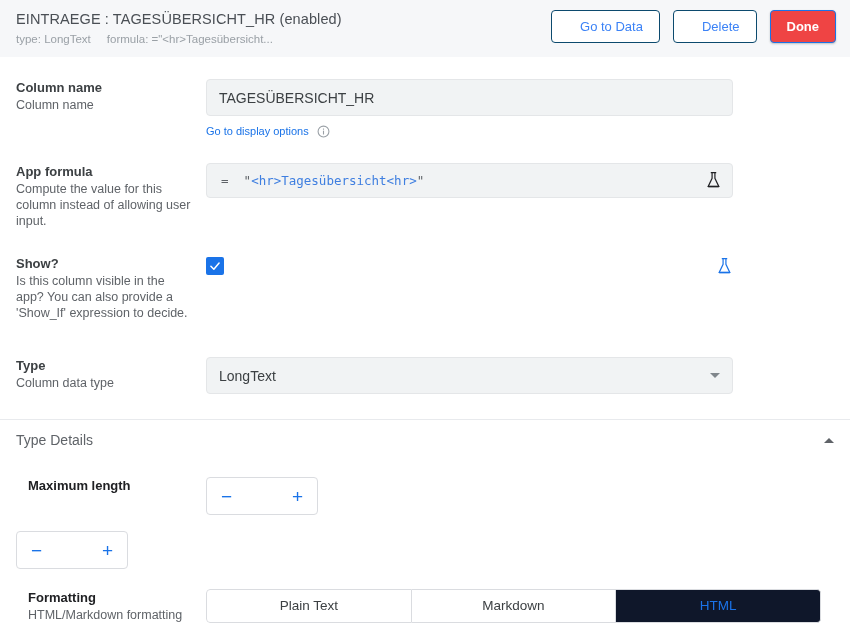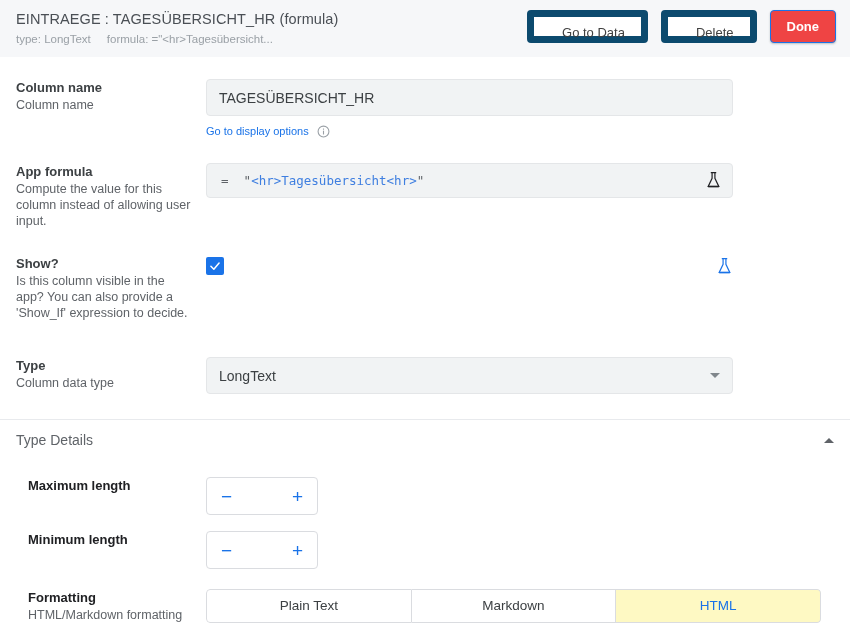--- a/index.html
+++ b/index.html
@@ -48,22 +48,22 @@
     font-size: 13px;
     border-radius: 4px;
     padding: 0 16px;
     height: 33px;
     line-height: 31px;
     cursor: pointer;
     white-space: nowrap;
   }
   .btn-outline {
     background: #ffffff;
-    border: 7px solid #0c4a6e;
-    color: #404040;
+    border: 1px solid #0c4a6e;
+    color: #3b82f6;
     padding-left: 28px;
   }
   .btn-primary {
     background: #ef4444;
     border: 1px solid #1a73e8;
     color: #ffffff;
     font-weight: bold;
     box-shadow: 0 1px 2px rgba(60,64,67,.3);
   }
 
@@ -280,29 +280,29 @@
     background: #ffffff;
     color: #3c4043;
     cursor: pointer;
   }
   .seg:first-child {
     border-left: 1px solid #dadce0;
     border-radius: 4px 0 0 4px;
   }
   .seg:last-child { border-radius: 0 4px 4px 0; }
   .seg.active {
-    background: #fef9c3;
+    background: #0f172a;
     color: #1a73e8;
   }
 </style>
 </head>
 <body>
 
 <div class="header">
-  <div class="header-title">EINTRAEGE : TAGESÜBERSICHT_HR (formula)</div>
+  <div class="header-title">EINTRAEGE : TAGESÜBERSICHT_HR (enabled)</div>
   <div class="header-sub">
     <span>type: LongText</span>
     <span>
       <span>formula:</span>
       <span class="formula-val">="&lt;hr&gt;Tagesübersicht...</span>
     </span>
   </div>
   <div class="header-actions">
     <div class="btn btn-outline">Go to Data</div>
     <div class="btn btn-outline">Delete</div>
@@ -399,23 +399,20 @@
   <div>
     <div class="stepper">
       <span class="step-btn">−</span>
       <span class="step-value"></span>
       <span class="step-btn">+</span>
     </div>
   </div>
 </div>
 
 <div class="detail-row" style="margin-top:16px;">
-  <div class="detail-label">
-    <div class="detail-title">Minimum length</div>
-  </div>
   <div>
     <div class="stepper">
       <span class="step-btn">−</span>
       <span class="step-value"></span>
       <span class="step-btn">+</span>
     </div>
   </div>
 </div>
 
 <div class="detail-row" style="margin-top:20px;">

